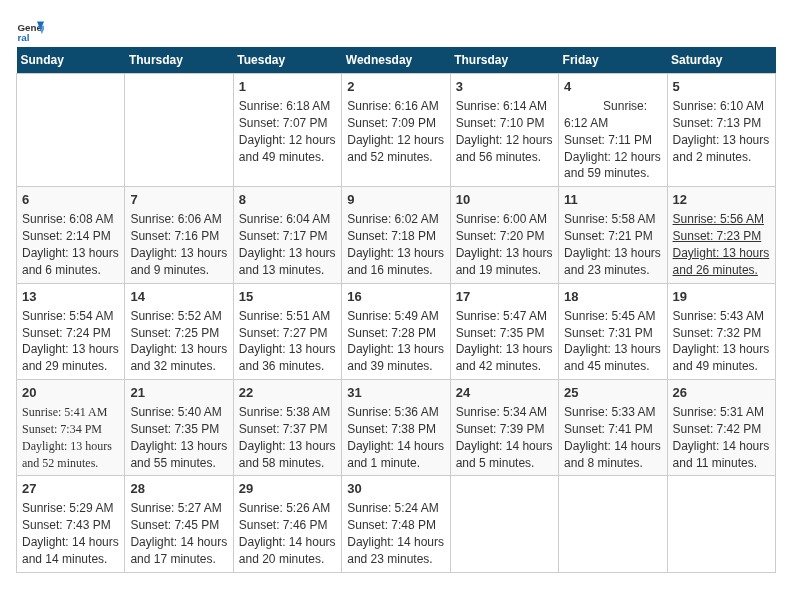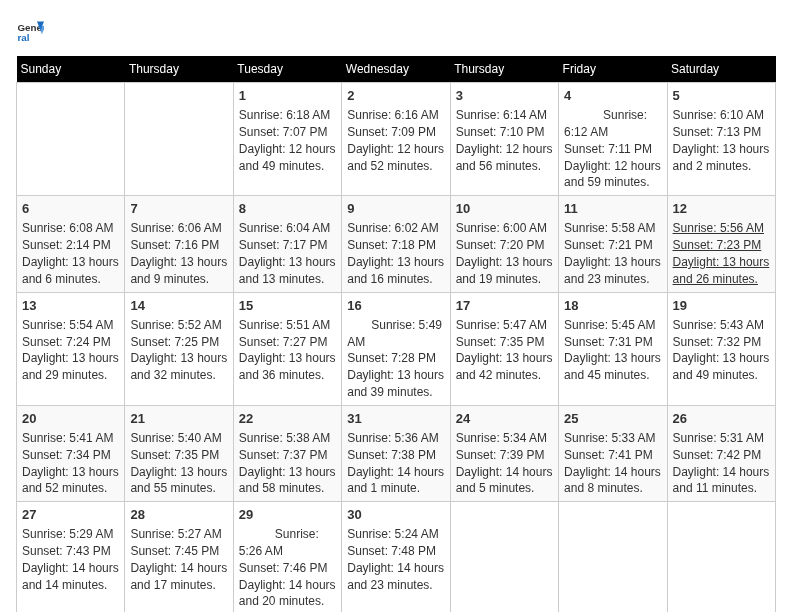--- a/index.html
+++ b/index.html
@@ -7,21 +7,21 @@
       font-family: Arial, sans-serif;
       background: #fff;
       width: 792px;
       min-height: 612px;
       padding: 16px;
     }
     .header-row {
       display: flex;
       justify-content: space-between;
       align-items: flex-start;
-      margin-bottom: 12px;
+      margin-bottom: 3px;
     }
     .logo {
       display: flex;
       align-items: center;
       gap: 4px;
     }
     .logo-text {
       display: flex;
       flex-direction: column;
       line-height: 1.1;
@@ -51,26 +51,26 @@
     .cal-subtitle {
       font-size: 14px;
       color: #555;
     }
     table {
       width: 100%;
       border-collapse: collapse;
       font-size: 11px;
     }
     thead tr th {
-      background-color: #000000;
+      background-color: #0c4a6e;
       color: #fff;
       padding: 6px 4px;
       text-align: left;
       font-size: 12px;
-      font-weight: normal;
+      font-weight: bold;
     }
     tbody tr td {
       border: 1px solid #ccc;
       vertical-align: top;
       padding: 4px 5px;
       width: calc(100% / 7);
       min-height: 70px;
       color: #333;
       line-height: 1.4;
     }
@@ -175,35 +175,35 @@
       <tr>
         <td><span class="day-num">13</span><span class="day-info" style="white-space: pre-line;">Sunrise: 5:54 AM
 Sunset: 7:24 PM
 Daylight: 13 hours and 29 minutes.</span></td>
         <td><span class="day-num">14</span><span class="day-info" style="white-space: pre-line;">Sunrise: 5:52 AM
 Sunset: 7:25 PM
 Daylight: 13 hours and 32 minutes.</span></td>
         <td><span class="day-num">15</span><span class="day-info" style="white-space: pre-line;">Sunrise: 5:51 AM
 Sunset: 7:27 PM
 Daylight: 13 hours and 36 minutes.</span></td>
-        <td><span class="day-num">16</span><span class="day-info" style="white-space: pre-line; margin-left: 24px;">Sunrise: 5:49 AM
+        <td><span class="day-num">16</span><span class="day-info" style="white-space: pre-line;">Sunrise: 5:49 AM
 Sunset: 7:28 PM
 Daylight: 13 hours and 39 minutes.</span></td>
         <td><span class="day-num">17</span><span class="day-info" style="white-space: pre-line;">Sunrise: 5:47 AM
 Sunset: 7:35 PM
 Daylight: 13 hours and 42 minutes.</span></td>
         <td><span class="day-num">18</span><span class="day-info" style="white-space: pre-line;">Sunrise: 5:45 AM
 Sunset: 7:31 PM
 Daylight: 13 hours and 45 minutes.</span></td>
         <td><span class="day-num">19</span><span class="day-info" style="white-space: pre-line;">Sunrise: 5:43 AM
 Sunset: 7:32 PM
 Daylight: 13 hours and 49 minutes.</span></td>
       </tr>
       <tr>
-        <td><span class="day-num">20</span><span class="day-info" style="white-space: pre-line;">Sunrise: 5:41 AM
+        <td><span class="day-num">20</span><span class="day-info" style="white-space: pre-line; font-family: Liberation Serif, serif;">Sunrise: 5:41 AM
 Sunset: 7:34 PM
 Daylight: 13 hours and 52 minutes.</span></td>
         <td><span class="day-num">21</span><span class="day-info" style="white-space: pre-line;">Sunrise: 5:40 AM
 Sunset: 7:35 PM
 Daylight: 13 hours and 55 minutes.</span></td>
         <td><span class="day-num">22</span><span class="day-info" style="white-space: pre-line;">Sunrise: 5:38 AM
 Sunset: 7:37 PM
 Daylight: 13 hours and 58 minutes.</span></td>
         <td><span class="day-num">31</span><span class="day-info" style="white-space: pre-line;">Sunrise: 5:36 AM
 Sunset: 7:38 PM
@@ -218,21 +218,21 @@
 Sunset: 7:42 PM
 Daylight: 14 hours and 11 minutes.</span></td>
       </tr>
       <tr>
         <td><span class="day-num">27</span><span class="day-info" style="white-space: pre-line;">Sunrise: 5:29 AM
 Sunset: 7:43 PM
 Daylight: 14 hours and 14 minutes.</span></td>
         <td><span class="day-num">28</span><span class="day-info" style="white-space: pre-line;">Sunrise: 5:27 AM
 Sunset: 7:45 PM
 Daylight: 14 hours and 17 minutes.</span></td>
-        <td><span class="day-num">29</span><span class="day-info" style="white-space: pre-line; margin-left: 36px;">Sunrise: 5:26 AM
+        <td><span class="day-num">29</span><span class="day-info" style="white-space: pre-line;">Sunrise: 5:26 AM
 Sunset: 7:46 PM
 Daylight: 14 hours and 20 minutes.</span></td>
         <td><span class="day-num">30</span><span class="day-info" style="white-space: pre-line;">Sunrise: 5:24 AM
 Sunset: 7:48 PM
 Daylight: 14 hours and 23 minutes.</span></td>
         <td class="empty-cell"></td>
         <td class="empty-cell"></td>
         <td class="empty-cell"></td>
       </tr>
     </tbody>

